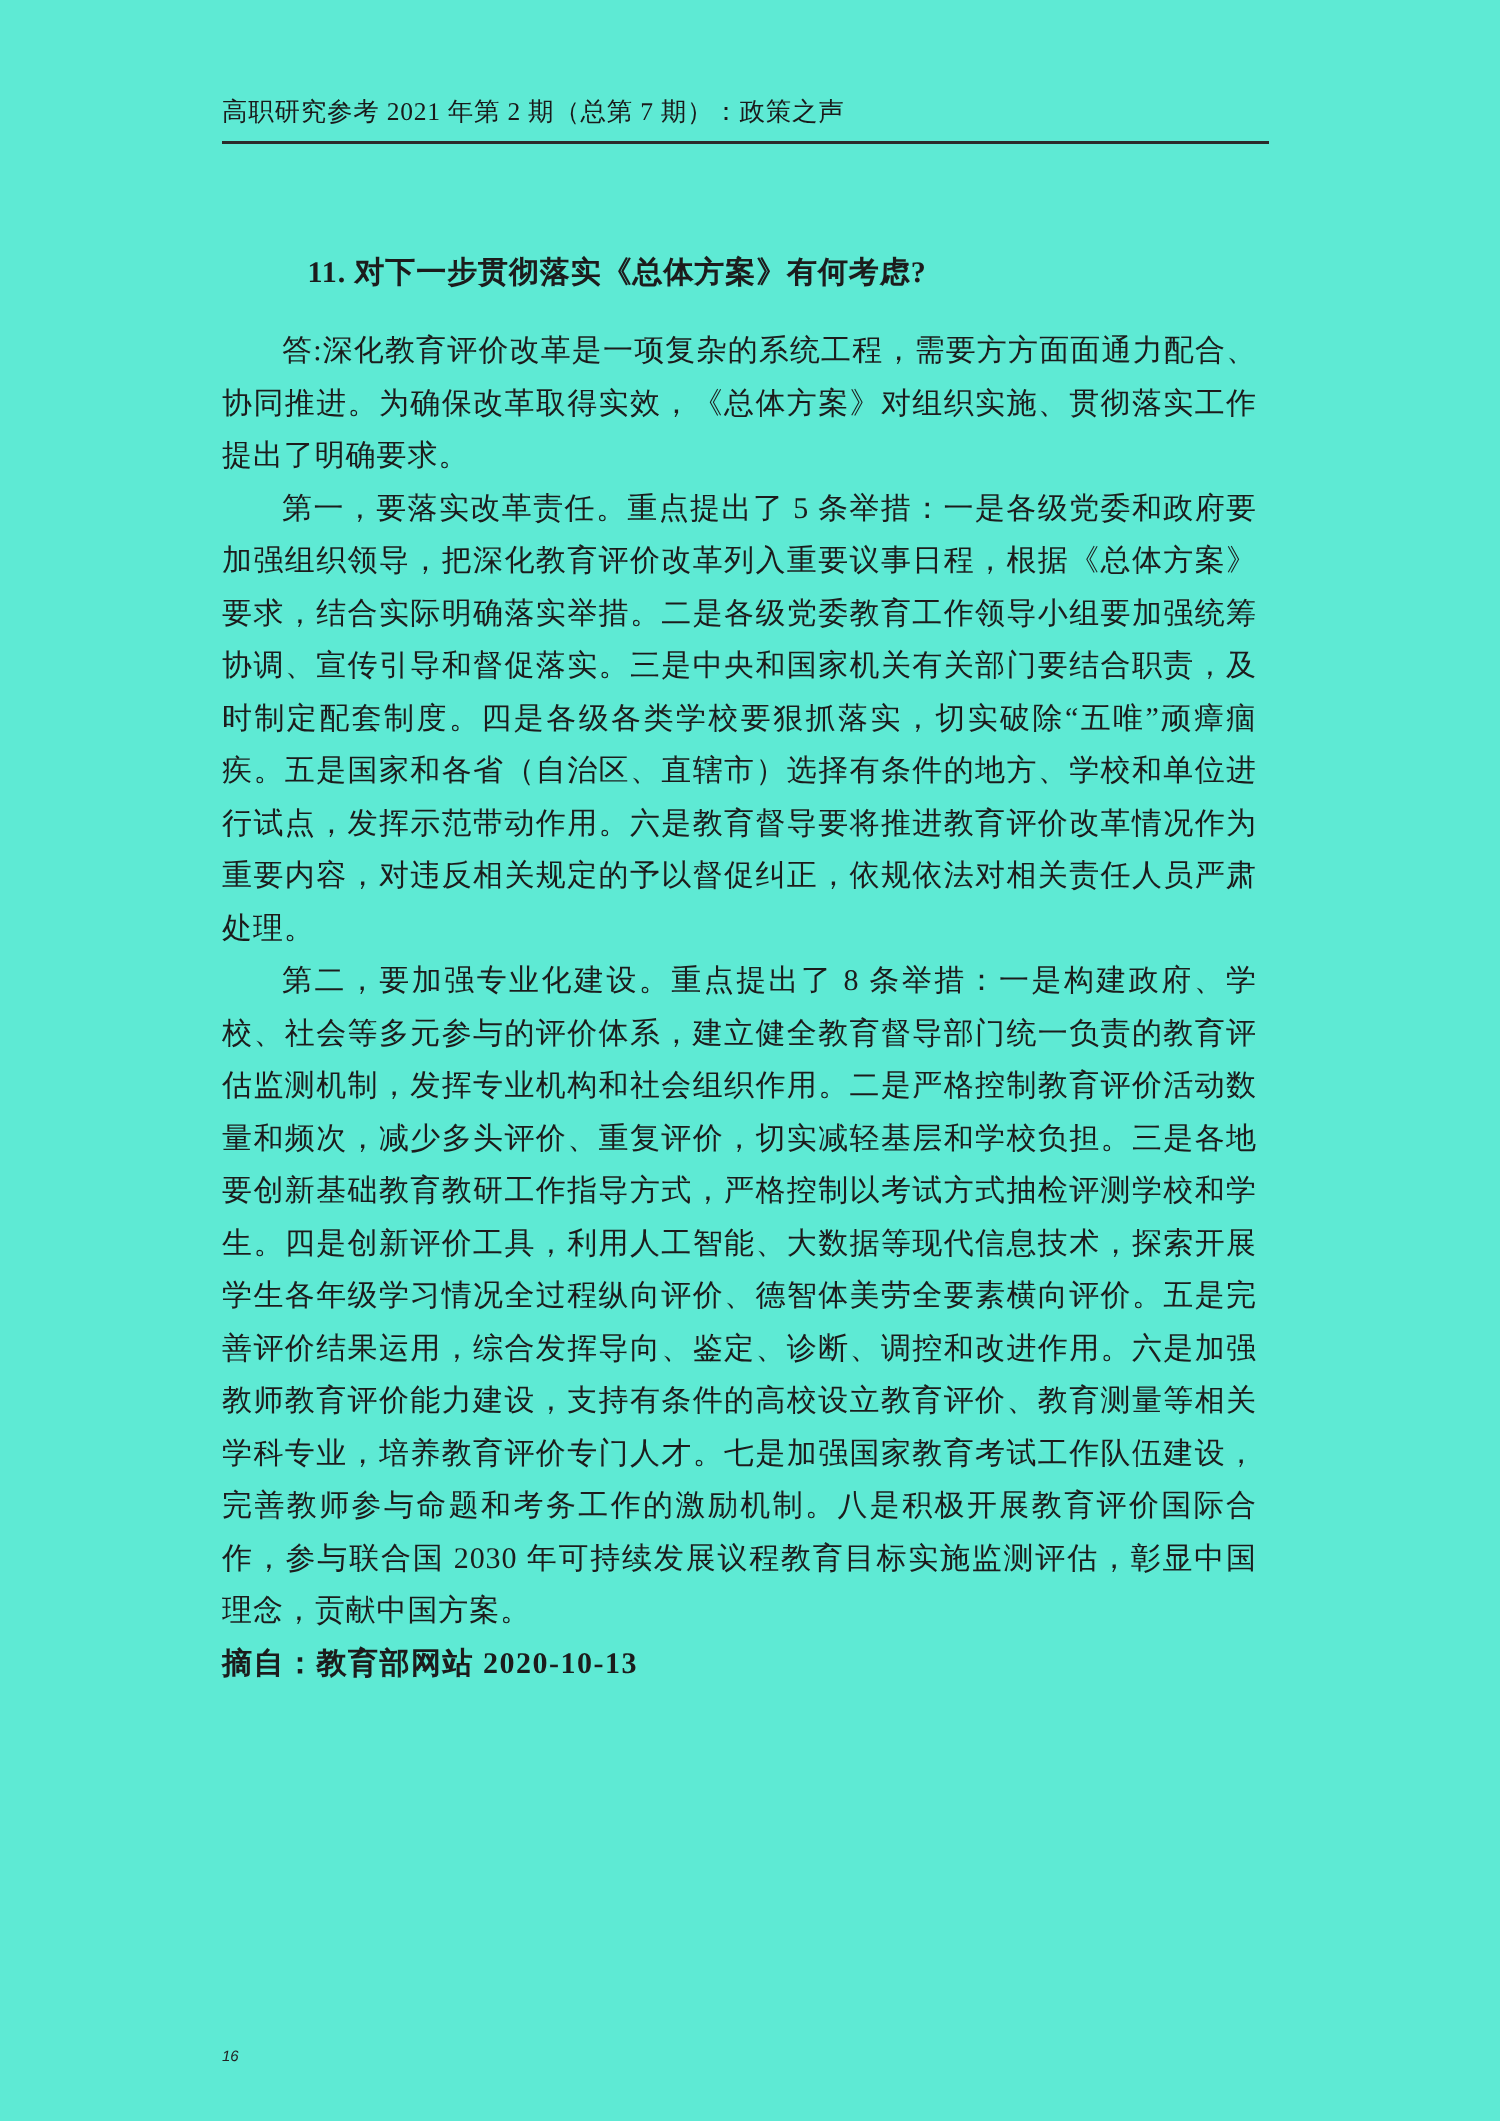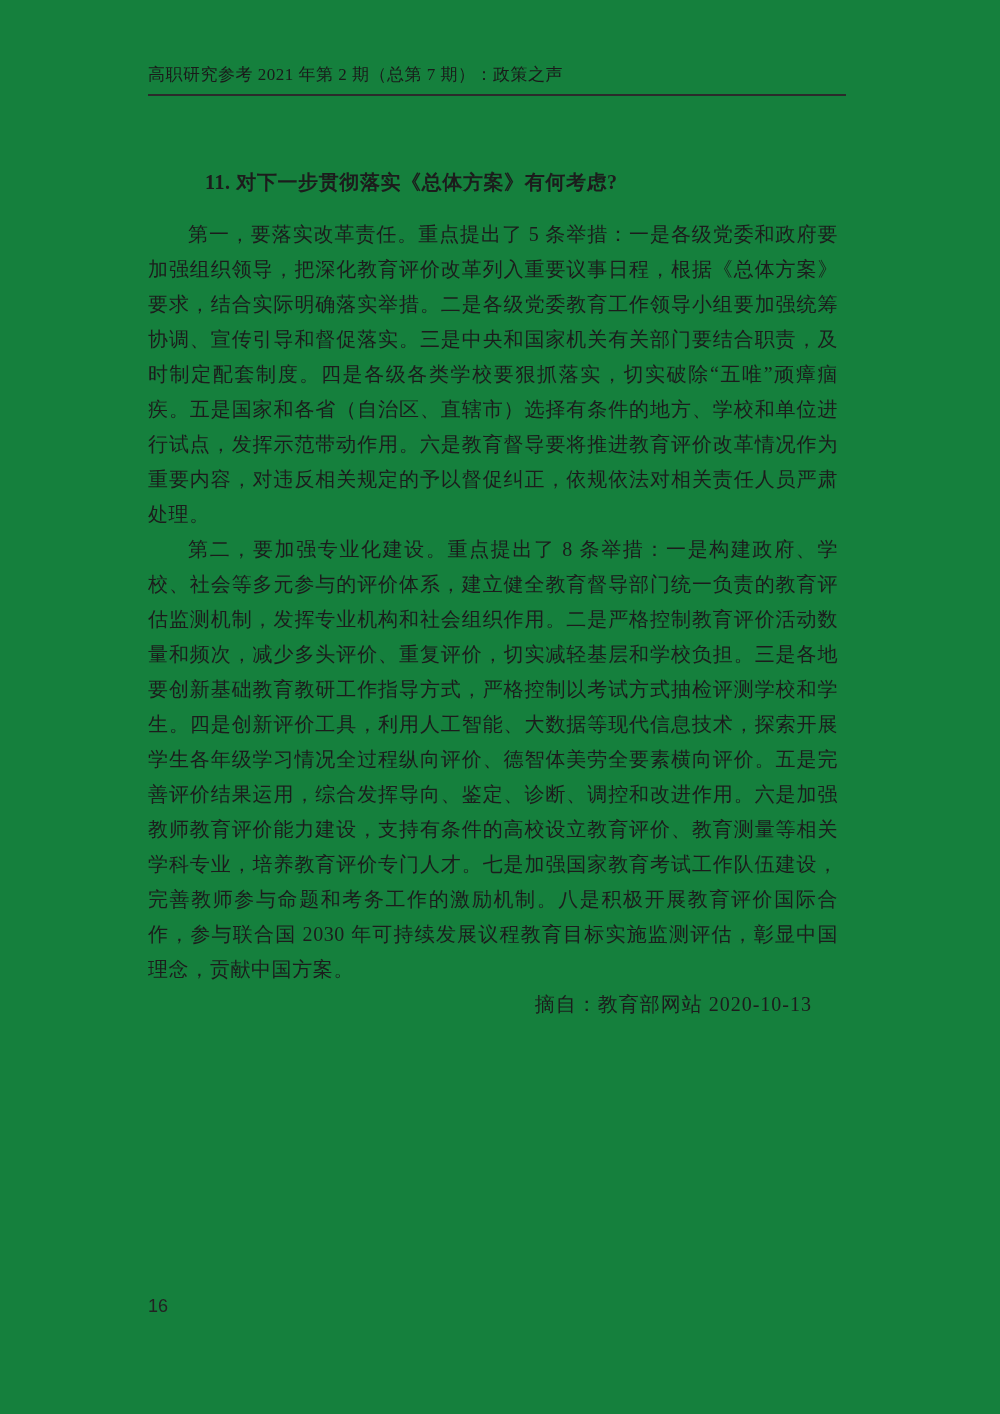--- a/index.html
+++ b/index.html
@@ -10,21 +10,21 @@
   body {
     width: 1000px;
     height: 1414px;
     position: relative;
     font-family: "Liberation Serif", "DejaVu Serif", serif;
     color: #1c1c1c;
   }
   .page {
     position: absolute;
     inset: 0;
-    background: #15803d;
+    background: #5eead4;
   }
   .header-text {
     position: absolute;
     left: 148px;
     top: 62px;
     width: 700px;
     font-size: 17px;
     line-height: 26px;
     letter-spacing: 0.5px;
     color: #1a1a1a;
@@ -54,46 +54,47 @@
     text-indent: 2em;
     margin: 17px;
   }
   .para {
     margin: 0;
     text-indent: 2em;
     word-break: break-all;
   }
   .source-line {
     margin: 0;
-    font-weight: normal;
-    text-align: right;
+    font-weight: bold;
     padding-right: 26px;
     letter-spacing: 1px;
   }
   .page-number {
     position: absolute;
     left: 148px;
-    top: 1296px;
-    font-size: 18px;
+    top: 1366px;
+    font-size: 10px;
     font-family: "Liberation Sans", "DejaVu Sans", sans-serif;
     color: #222222;
+    font-style: italic;
   }
 </style>
 </head>
 <body>
 
 <div class="page">
 
   <div class="header-text">高职研究参考 2021 年第 2 期（总第 7 期）：政策之声</div>
 
   <div class="header-rule"></div>
 
   <div class="content">
     <p class="question-title">11. 对下一步贯彻落实《总体方案》有何考虑?</p>
 
+    <p class="para">答:深化教育评价改革是一项复杂的系统工程，需要方方面面通力配合、协同推进。为确保改革取得实效，《总体方案》对组织实施、贯彻落实工作提出了明确要求。</p>
 
     <p class="para">第一，要落实改革责任。重点提出了 5 条举措：一是各级党委和政府要加强组织领导，把深化教育评价改革列入重要议事日程，根据《总体方案》要求，结合实际明确落实举措。二是各级党委教育工作领导小组要加强统筹协调、宣传引导和督促落实。三是中央和国家机关有关部门要结合职责，及时制定配套制度。四是各级各类学校要狠抓落实，切实破除“五唯”顽瘴痼疾。五是国家和各省（自治区、直辖市）选择有条件的地方、学校和单位进行试点，发挥示范带动作用。六是教育督导要将推进教育评价改革情况作为重要内容，对违反相关规定的予以督促纠正，依规依法对相关责任人员严肃处理。</p>
 
     <p class="para">第二，要加强专业化建设。重点提出了 8 条举措：一是构建政府、学校、社会等多元参与的评价体系，建立健全教育督导部门统一负责的教育评估监测机制，发挥专业机构和社会组织作用。二是严格控制教育评价活动数量和频次，减少多头评价、重复评价，切实减轻基层和学校负担。三是各地要创新基础教育教研工作指导方式，严格控制以考试方式抽检评测学校和学生。四是创新评价工具，利用人工智能、大数据等现代信息技术，探索开展学生各年级学习情况全过程纵向评价、德智体美劳全要素横向评价。五是完善评价结果运用，综合发挥导向、鉴定、诊断、调控和改进作用。六是加强教师教育评价能力建设，支持有条件的高校设立教育评价、教育测量等相关学科专业，培养教育评价专门人才。七是加强国家教育考试工作队伍建设，完善教师参与命题和考务工作的激励机制。八是积极开展教育评价国际合作，参与联合国 2030 年可持续发展议程教育目标实施监测评估，彰显中国理念，贡献中国方案。</p>
 
 
     <p class="source-line">摘自：教育部网站 2020-10-13</p>
   </div>
 
   <div class="page-number">16</div>

